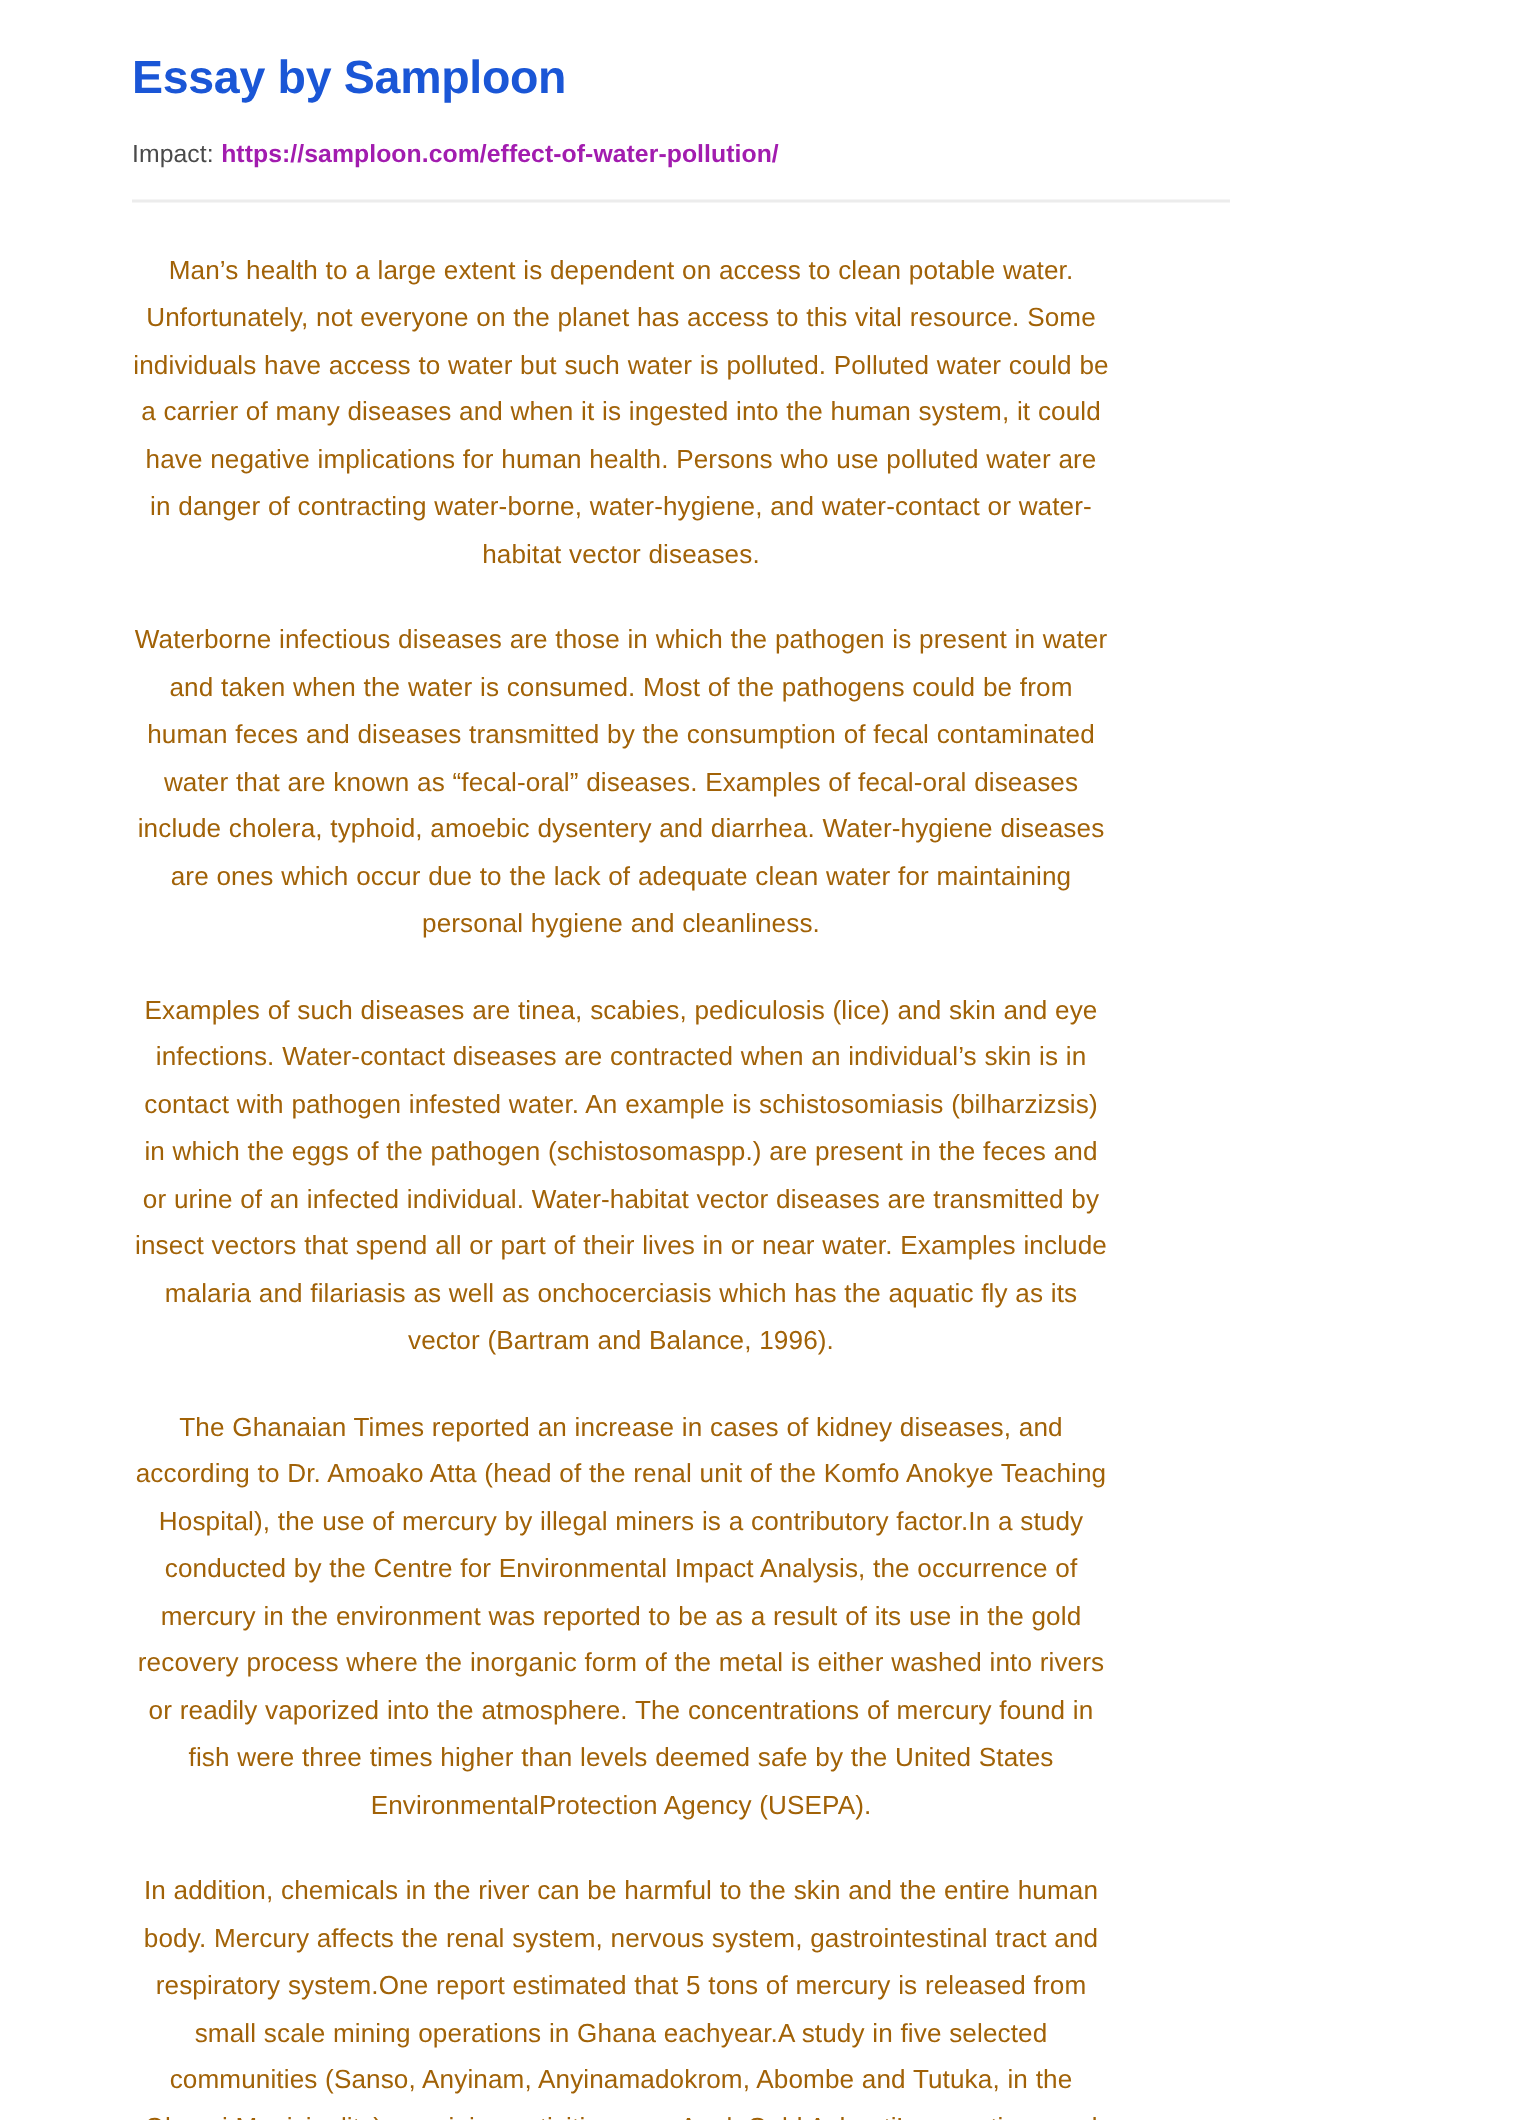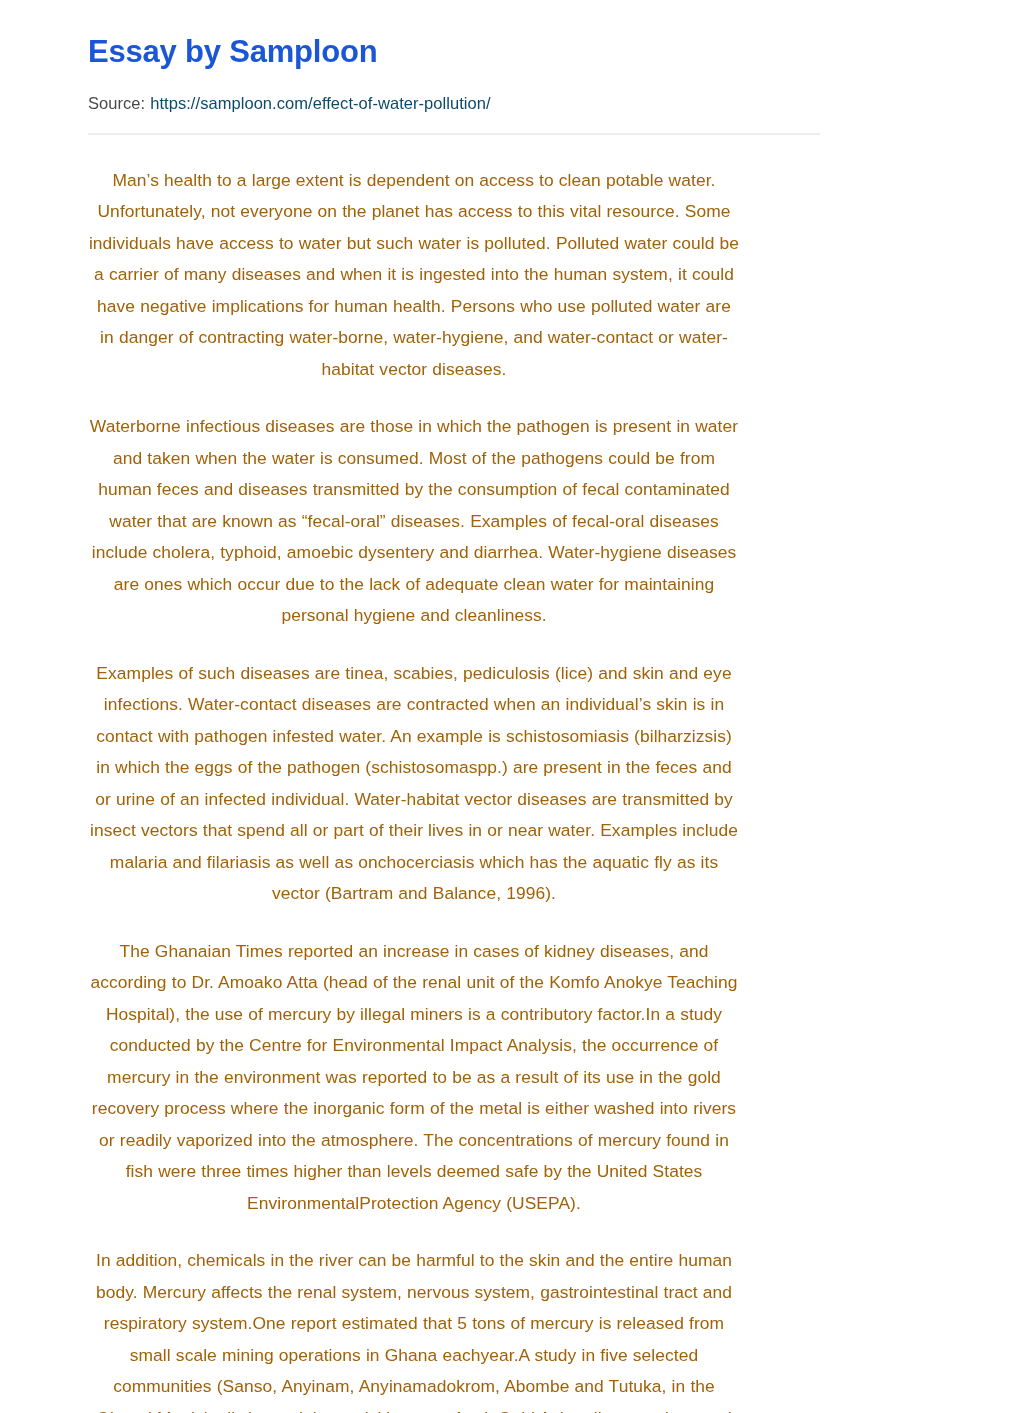--- a/index.html
+++ b/index.html
@@ -46,23 +46,24 @@
     color: #4a4a4a;
     letter-spacing: 0.05px;
     white-space: nowrap;
   }
 
   .source-label {
     color: #4a4a4a;
   }
 
   .source-url {
-    color: #0c4a6e;
+    color: #a21caf;
     text-decoration: none;
     margin-left: 5px;
+    font-weight: bold;
   }
 
   .divider {
     margin: 18px 88px 0 88px;
     height: 2px;
     background: #ececec;
     width: 848px;
   }
 
   .doc-title {
@@ -96,21 +97,21 @@
 </style>
 </head>
 <body>
 
 <div class="page">
 
   <header class="masthead">
     <h1 class="brand-title">Essay by Samploon</h1>
 
     <div class="source-line">
-      <span class="source-label">Source:</span><a class="source-url" href="#">https://samploon.com/effect-of-water-pollution/</a>
+      <span class="source-label">Impact:</span><a class="source-url" href="#">https://samploon.com/effect-of-water-pollution/</a>
     </div>
   </header>
 
   <div class="divider"></div>
 
 
   <article class="article">
     <p class="para">Man’s health to a large extent is dependent on access to clean potable water. Unfortunately, not everyone on the planet has access to this vital resource. Some individuals have access to water but such water is polluted. Polluted water could be a carrier of many diseases and when it is ingested into the human system, it could have negative implications for human health. Persons who use polluted water are in danger of contracting water-borne, water-hygiene, and water-contact or water-habitat vector diseases.</p>
     <p class="para">Waterborne infectious diseases are those in which the pathogen is present in water and taken when the water is consumed. Most of the pathogens could be from human feces and diseases transmitted by the consumption of fecal contaminated water that are known as “fecal-oral” diseases. Examples of fecal-oral diseases include cholera, typhoid, amoebic dysentery and diarrhea. Water-hygiene diseases are ones which occur due to the lack of adequate clean water for maintaining personal hygiene and cleanliness.</p>
     <p class="para">Examples of such diseases are tinea, scabies, pediculosis (lice) and skin and eye infections. Water-contact diseases are contracted when an individual’s skin is in contact with pathogen infested water. An example is schistosomiasis (bilharzizsis) in which the eggs of the pathogen (schistosomaspp.) are present in the feces and or urine of an infected individual. Water-habitat vector diseases are transmitted by insect vectors that spend all or part of their lives in or near water. Examples include malaria and filariasis as well as onchocerciasis which has the aquatic fly as its vector (Bartram and Balance, 1996).</p>

